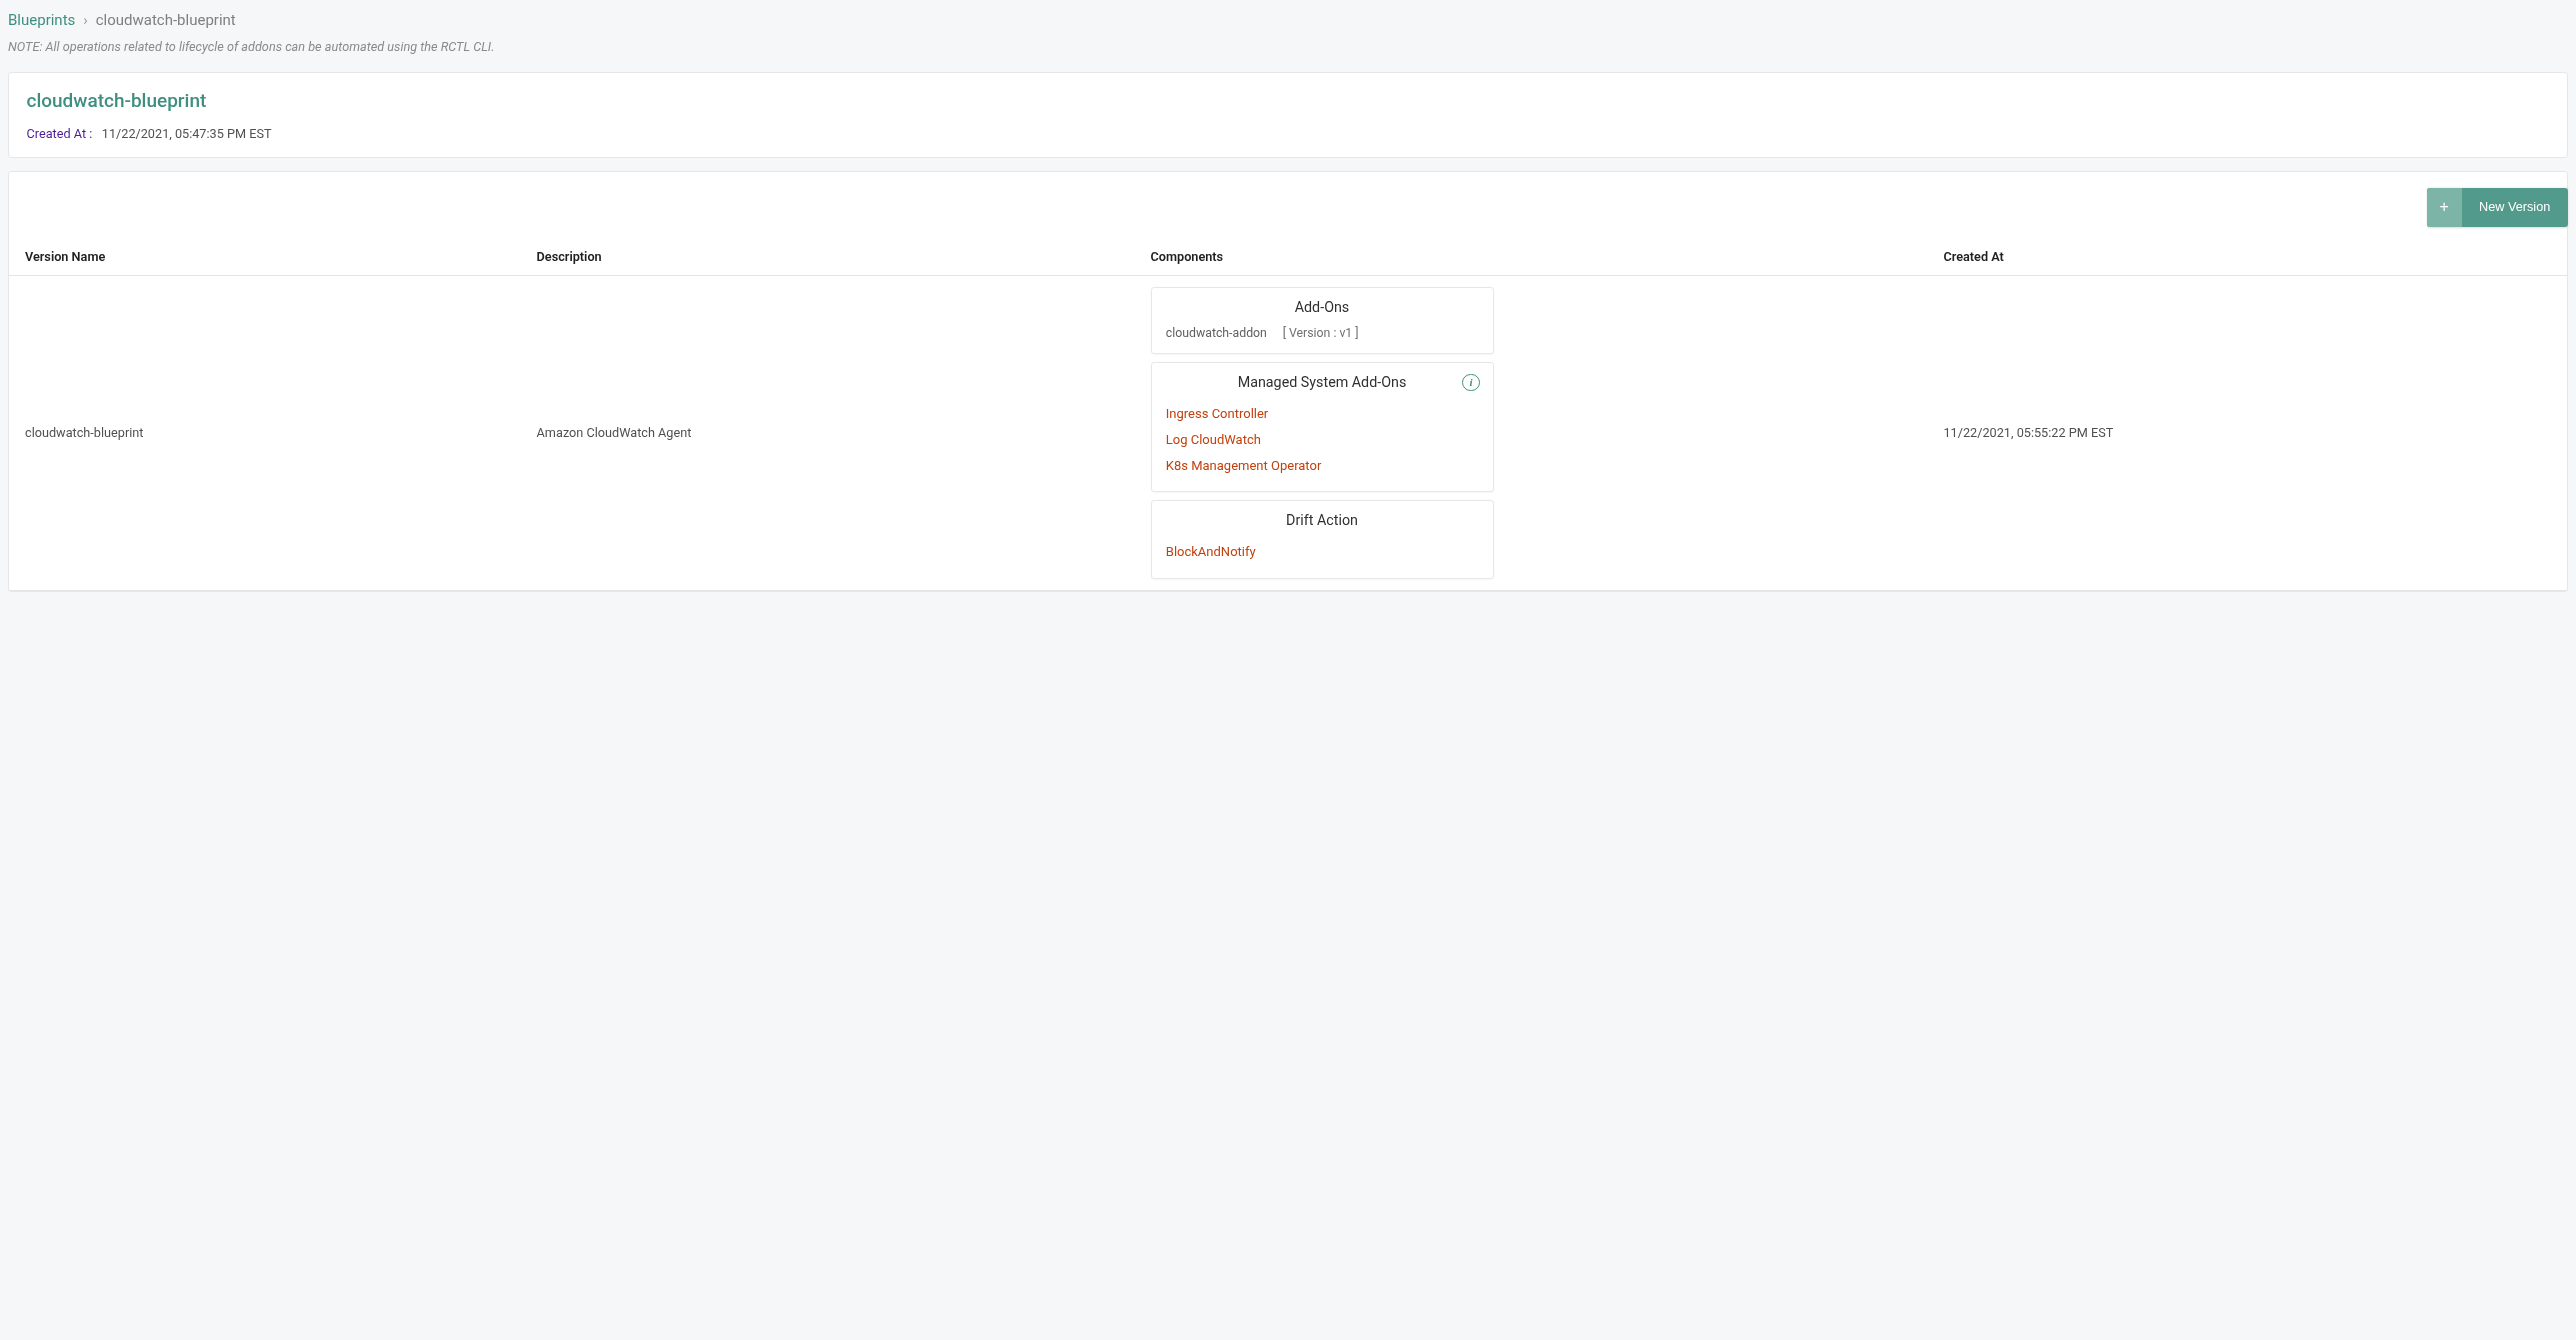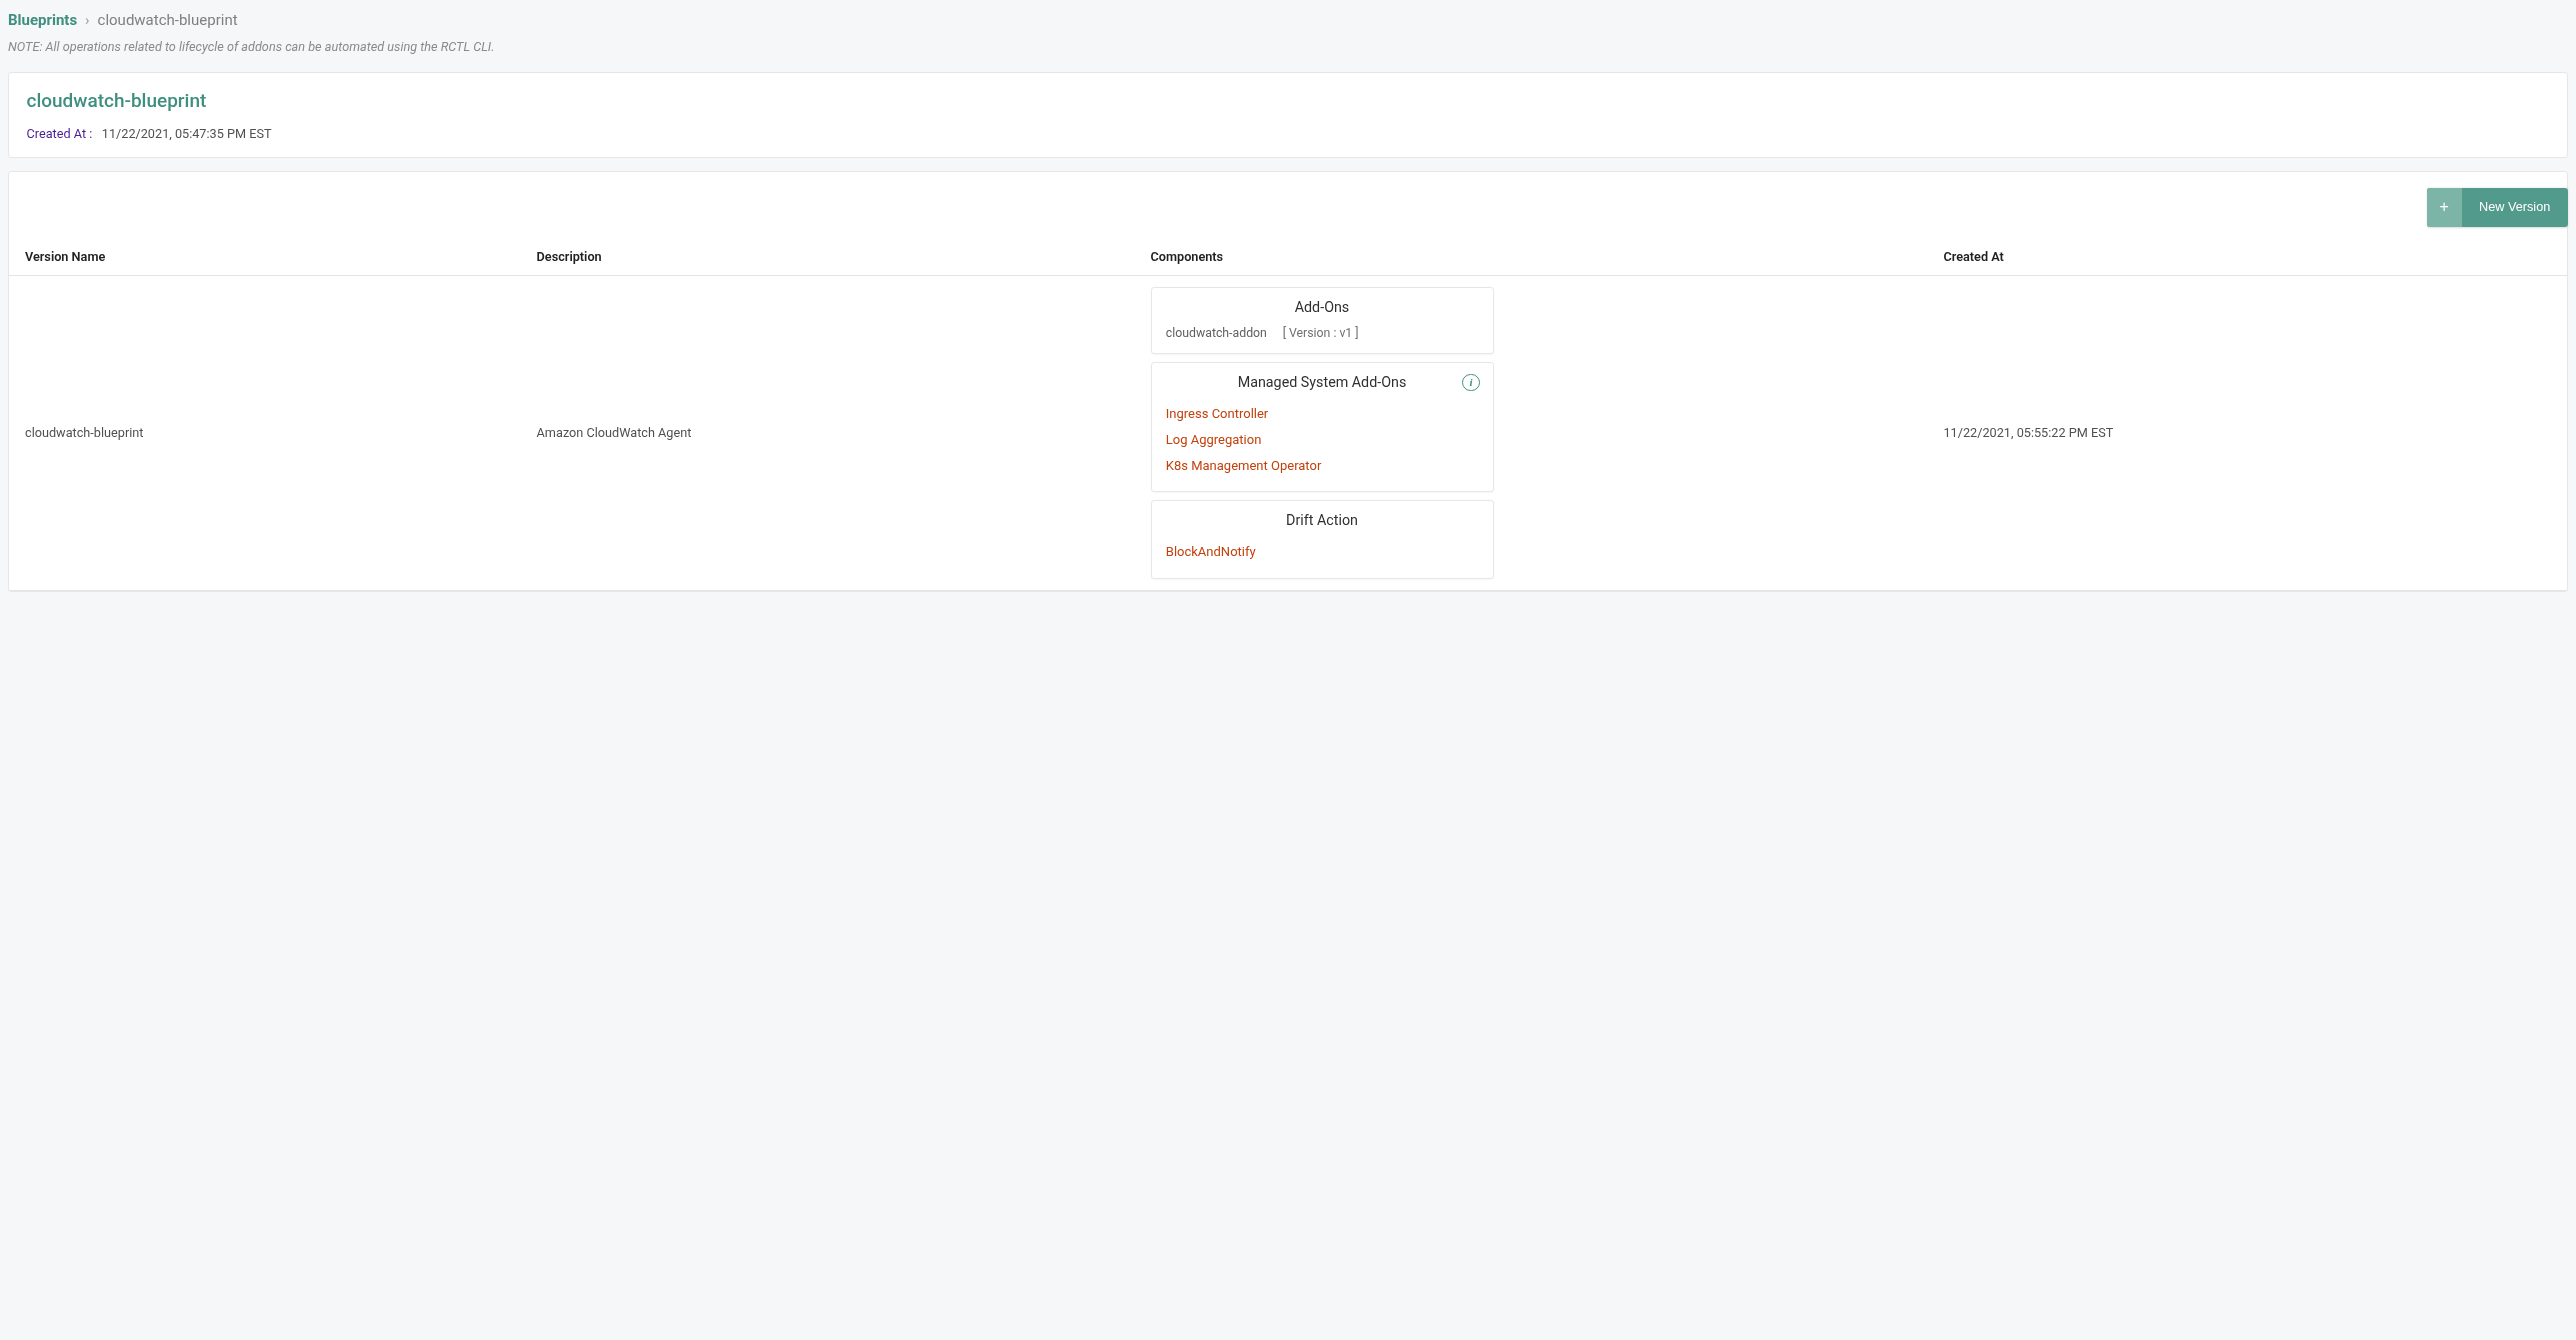--- a/index.html
+++ b/index.html
@@ -13,21 +13,21 @@
       color: #212121;
       font-size: 12.7px;
       padding: 8px;
     }
     .breadcrumb {
       padding: 3.2px 0 8px 0;
     }
     .breadcrumb-link {
       color: #3f8f80;
       font-size: 15px;
-      font-weight: 700;
+      font-weight: 400;
       text-decoration: none;
       cursor: pointer;
     }
     .breadcrumb-sep {
       color: #9e9e9e;
       margin: 0 4.8px;
       font-size: 15px;
     }
     .breadcrumb-current {
       color: #808080;
@@ -257,21 +257,21 @@
             <div class="addon-row">
               <span>cloudwatch-addon</span>
               <span class="addon-version">[ Version : v1 ]</span>
             </div>
           </div>
 
           <div class="component-box">
             <span class="info-icon">i</span>
             <div class="component-title">Managed System Add-Ons</div>
             <div class="component-item">Ingress Controller</div>
-            <div class="component-item">Log Aggregation</div>
+            <div class="component-item">Log CloudWatch</div>
             <div class="component-item">K8s Management Operator</div>
           </div>
 
           <div class="component-box">
             <div class="component-title">Drift Action</div>
             <div class="component-item">BlockAndNotify</div>
           </div>
 
         </td>
         <td>11/22/2021, 05:55:22 PM EST</td>

